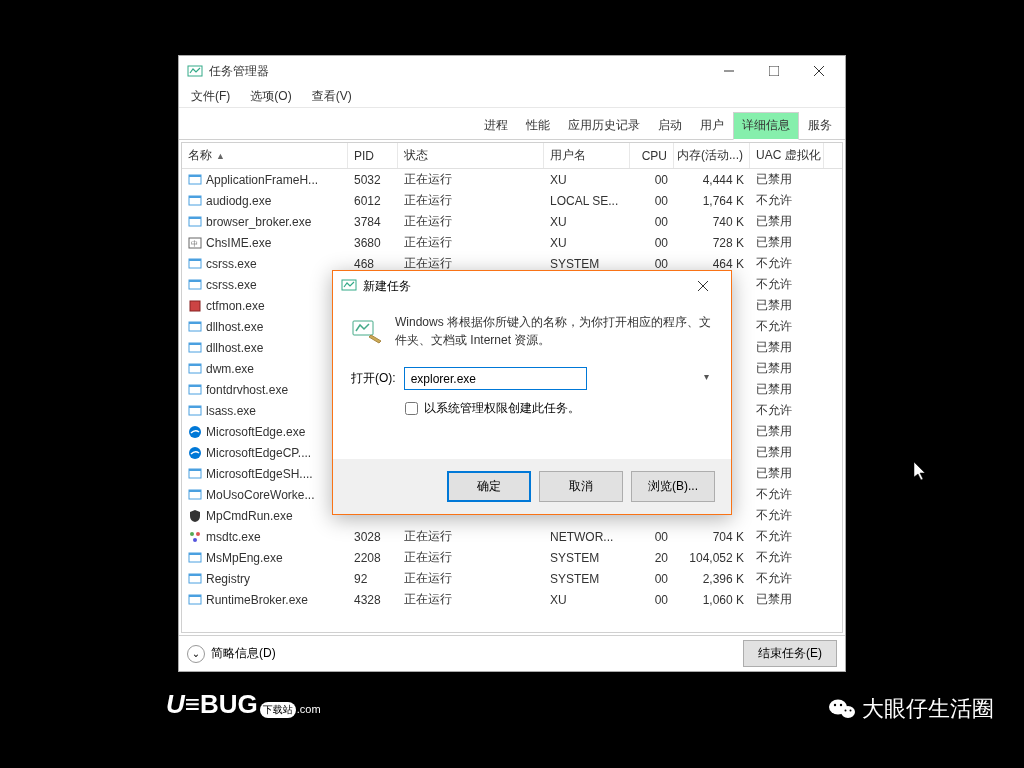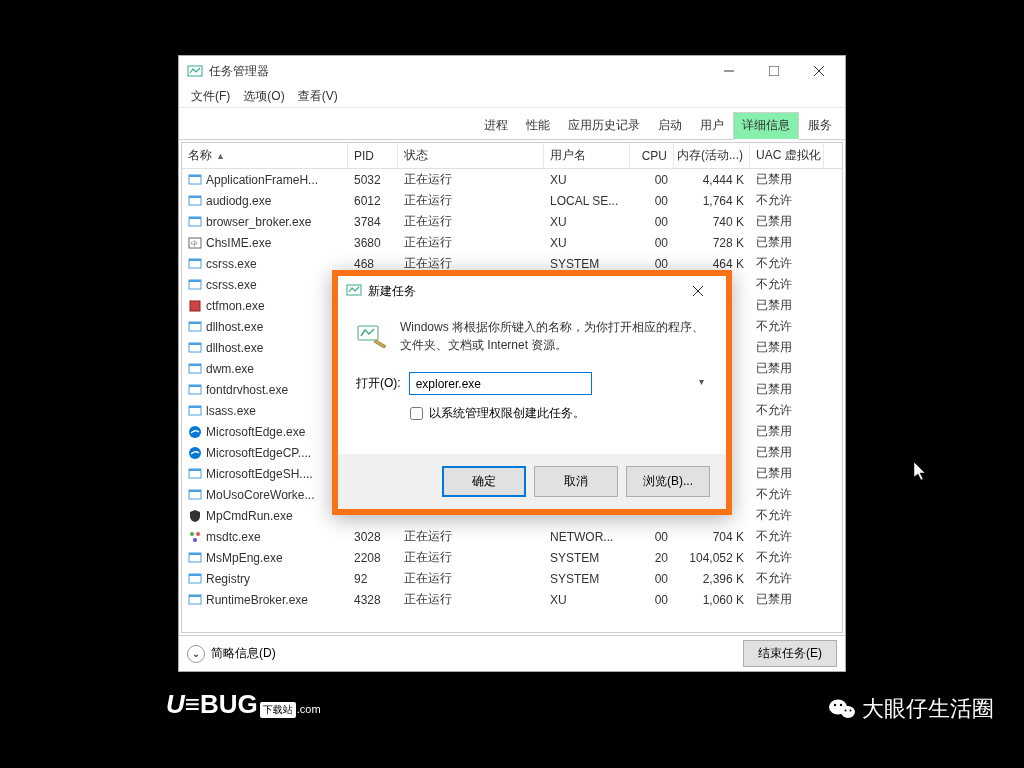--- a/index.html
+++ b/index.html
@@ -4,21 +4,21 @@
 <style>
 * { box-sizing: border-box; margin: 0; padding: 0; font-family: "Microsoft YaHei", "Segoe UI", sans-serif; }
 body { background: #000; width: 1024px; height: 768px; position: relative; overflow: hidden; }
 .window { position: absolute; left: 178px; top: 55px; width: 668px; height: 617px; background: #fff; border: 1px solid #aaa; display: flex; flex-direction: column; }
 .titlebar { height: 30px; display: flex; align-items: center; padding: 0 4px; font-size: 12px; }
 .titlebar .icon { margin: 0 6px 0 4px; width: 16px; height: 16px; display: inline-flex; align-items: center; justify-content: center; }
 .titlebar .title { flex: 1; color: #333; }
 .title-buttons { display: flex; }
 .title-btn { width: 45px; height: 28px; display: flex; align-items: center; justify-content: center; color: #666; font-size: 14px; cursor: default; }
 .title-btn svg { width: 10px; height: 10px; }
-.menubar { height: 22px; display: flex; align-items: center; padding: 0 6px; font-size: 12px; color: #333; gap: 1px; border-bottom: 1px solid #e8e8e8; }
+.menubar { height: 22px; display: flex; align-items: center; padding: 0 6px; font-size: 12px; color: #333; gap: 8px; border-bottom: 1px solid #e8e8e8; }
 .menubar span { padding: 2px 6px; }
 .tabbar { display: flex; font-size: 12px; padding: 4px 4px 0 4px; border-bottom: 1px solid #d0d0d0; gap: 0; justify-content: flex-end; }
 .tab { padding: 4px 8px; border: 1px solid transparent; color: #333; position: relative; }
 .tab.active { border: 1px solid #d0d0d0; border-bottom: 1px solid #fff; background: #86efac; margin-bottom: -1px; }
 .content { flex: 1; display: flex; flex-direction: column; overflow: hidden; padding: 2px; }
 .table-wrap { flex: 1; border: 1px solid #d0d0d0; overflow: hidden; position: relative; }
 .table-header { display: flex; background: #fff; font-size: 12px; color: #333; border-bottom: 1px solid #e0e0e0; height: 26px; align-items: center; }
 .table-header .col { padding: 0 6px; border-right: 1px solid #e8e8e8; height: 100%; display: flex; align-items: center; overflow: hidden; white-space: nowrap; }
 .sort-arrow { margin-left: 4px; font-size: 9px; color: #666; }
 .table-body { overflow-y: auto; height: calc(100% - 26px); }
@@ -32,42 +32,42 @@
 .c-pid { width: 50px; }
 .c-status { width: 146px; }
 .c-user { width: 86px; }
 .c-cpu { width: 44px; text-align: right; justify-content: flex-end; }
 .c-mem { width: 76px; text-align: right; justify-content: flex-end; }
 .c-uac { width: 74px; }
 .footer { height: 36px; border-top: 1px solid #d0d0d0; display: flex; align-items: center; padding: 0 8px; font-size: 12px; }
 .footer-left { display: flex; align-items: center; gap: 6px; flex: 1; cursor: pointer; }
 .chev-circle { width: 18px; height: 18px; border: 1px solid #999; border-radius: 50%; display: flex; align-items: center; justify-content: center; font-size: 10px; }
 .btn { padding: 4px 14px; background: #e1e1e1; border: 1px solid #adadad; font-size: 12px; cursor: default; }
-.dialog { position: absolute; left: 332px; top: 270px; width: 400px; height: 245px; background: #f0f0f0; border: 6px solid #f97316; box-shadow: 0 4px 20px rgba(0,0,0,0.3); display: flex; flex-direction: column; }
+.dialog { position: absolute; left: 332px; top: 270px; width: 400px; height: 245px; background: #f0f0f0; border: 1px solid #f97316; box-shadow: 0 4px 20px rgba(0,0,0,0.3); display: flex; flex-direction: column; }
 .dlg-title { height: 30px; background: #fff; display: flex; align-items: center; padding: 0 8px; font-size: 12px; }
 .dlg-title .icon { margin-right: 6px; }
 .dlg-title .t { flex: 1; }
 .dlg-close { width: 40px; height: 28px; display: flex; align-items: center; justify-content: center; }
 .dlg-body { flex: 1; background: #fff; padding: 12px 18px; font-size: 12px; }
 .dlg-msg { display: flex; gap: 12px; margin-bottom: 18px; }
 .dlg-msg .icon { width: 32px; height: 32px; flex-shrink: 0; }
 .dlg-msg .text { line-height: 1.5; color: #333; }
 .dlg-input-row { display: flex; align-items: center; gap: 8px; margin-bottom: 10px; }
 .dlg-input-row label { white-space: nowrap; }
 .dlg-input { flex: 1; height: 23px; border: 1px solid #0078d7; padding: 0 20px 0 6px; font-size: 12px; position: relative; }
 .dlg-input-wrap { position: relative; flex: 1; }
 .dlg-dd { position: absolute; right: 4px; top: 4px; font-size: 10px; color: #555; }
 .dlg-check { display: flex; align-items: center; gap: 6px; margin-left: 54px; }
 .dlg-check input { width: 13px; height: 13px; }
 .dlg-footer { background: #f0f0f0; padding: 12px 16px; display: flex; justify-content: flex-end; gap: 8px; }
 .dlg-btn { min-width: 84px; padding: 5px 12px; background: #e1e1e1; border: 1px solid #adadad; font-size: 12px; }
 .dlg-btn.primary { border: 2px solid #0078d7; }
 .watermark-left { position: absolute; left: 146px; bottom: 48px; color: #fff; font-family: Arial; display: flex; align-items: baseline; margin-left: 20px; }
 .wm-bug { font-size: 26px; font-weight: bold; font-style: italic; }
-.wm-sub { font-size: 10px; background: #fff; color: #000; padding: 1px 3px; margin-left: 2px; border-radius: 2px; }
+.wm-sub { font-size: 10px; background: #fff; color: #000; padding: 1px 3px; margin-left: 2px; border-radius: 8px; }
 .wm-com { font-size: 11px; margin-left: 1px; }
 .watermark-right { position: absolute; right: 30px; bottom: 44px; color: #fff; font-size: 22px; display: flex; align-items: center; gap: 6px; }
 .wm-wechat { width: 28px; height: 24px; }
 .cursor { position: absolute; left: 914px; top: 462px; color: #fff; font-size: 18px; pointer-events: none; }
 </style>
 </head>
 <body>
 
 <div class="window">
   <div class="titlebar">

